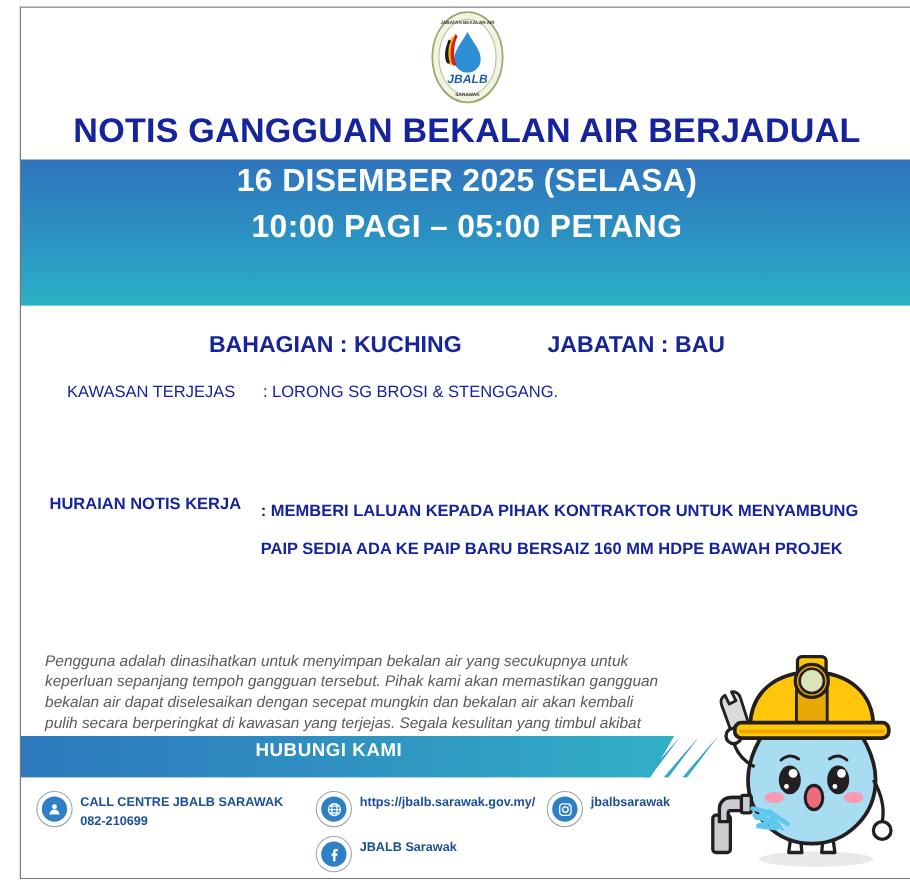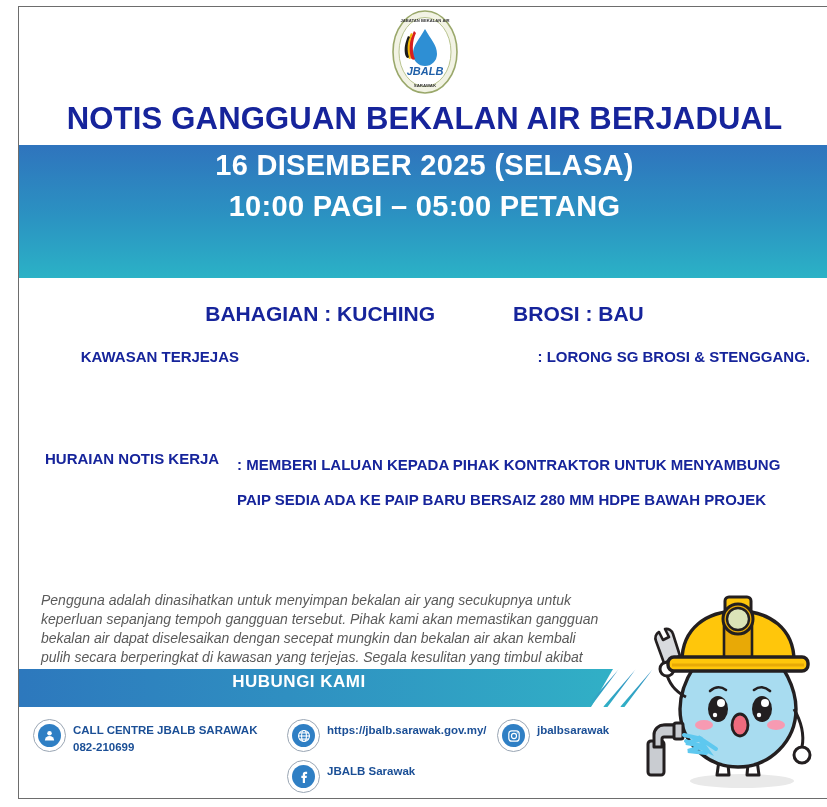--- a/index.html
+++ b/index.html
@@ -87,22 +87,21 @@
     font-size: 21px;
     font-weight: bold;
   }
   .kawasan-row {
     position: absolute;
     top: 70px;
     left: 42px;
     right: 20px;
     display: flex;
     font-size: 15px;
-    font-weight: bold;
-    text-align: right;
+    font-weight: normal;
   }
   .kawasan-label { width: 178px; }
   .kawasan-value { flex: 1; }
 
   .huraian-row {
     position: absolute;
     top: 170px;
     left: 26px;
     right: 20px;
     display: flex;
@@ -248,33 +247,33 @@
 
   <div class="date-banner">
     <div class="date-line">16 DISEMBER 2025 (SELASA)</div>
     <div class="date-line">10:00 PAGI – 05:00 PETANG</div>
   </div>
 
   <div class="content">
 
     <div class="row-region">
       <span>BAHAGIAN : KUCHING</span>
-      <span>BROSI : BAU</span>
+      <span>JABATAN : BAU</span>
     </div>
 
     <div class="kawasan-row">
       <span class="kawasan-label">KAWASAN TERJEJAS</span>
       <span class="kawasan-value">: LORONG SG BROSI &amp; STENGGANG.</span>
     </div>
 
     <div class="huraian-row">
       <span class="huraian-label">HURAIAN NOTIS KERJA</span>
       <span class="huraian-value">
         <span style="display:block">: MEMBERI LALUAN KEPADA PIHAK KONTRAKTOR UNTUK MENYAMBUNG</span>
-        <span style="display:block">PAIP SEDIA ADA KE PAIP BARU BERSAIZ 280 MM HDPE BAWAH PROJEK</span>
+        <span style="display:block">PAIP SEDIA ADA KE PAIP BARU BERSAIZ 160 MM HDPE BAWAH PROJEK</span>
       </span>
     </div>
 
     <div class="disclaimer">Pengguna adalah dinasihatkan untuk menyimpan bekalan air yang secukupnya untuk keperluan sepanjang tempoh gangguan tersebut. Pihak kami akan memastikan gangguan bekalan air dapat diselesaikan dengan secepat mungkin dan bekalan air akan kembali pulih secara berperingkat di kawasan yang terjejas. Segala kesulitan yang timbul akibat gangguan ini adalah sangat dikesali.</div>
   </div>
 
   <div class="hubungi-zone">
     <div class="hubungi-bar"></div>
     <div class="slash s1"></div>
     <div class="slash s2"></div>

